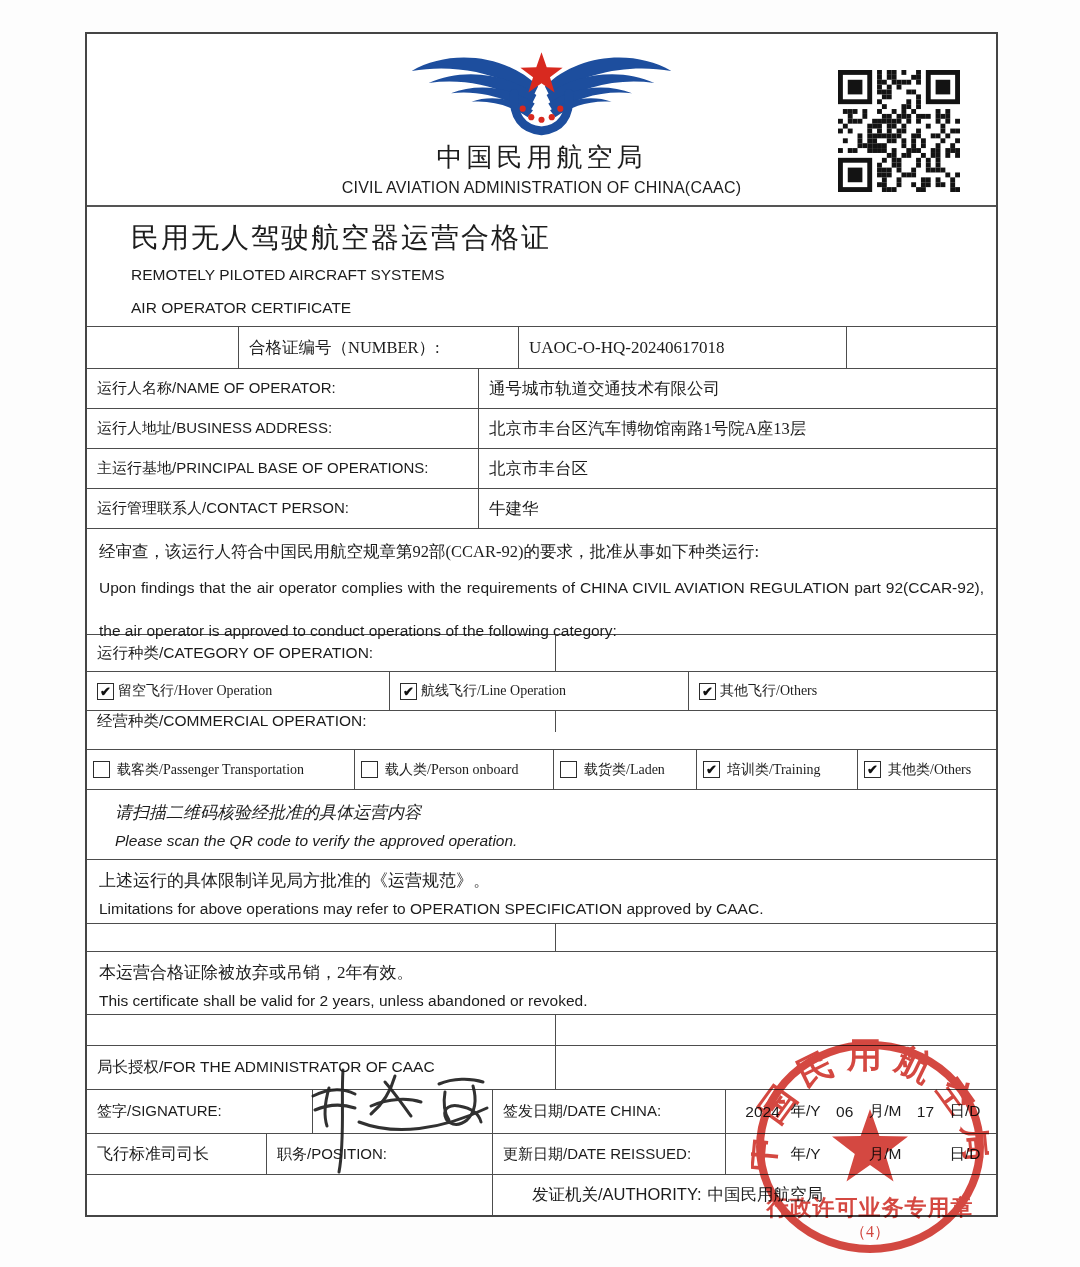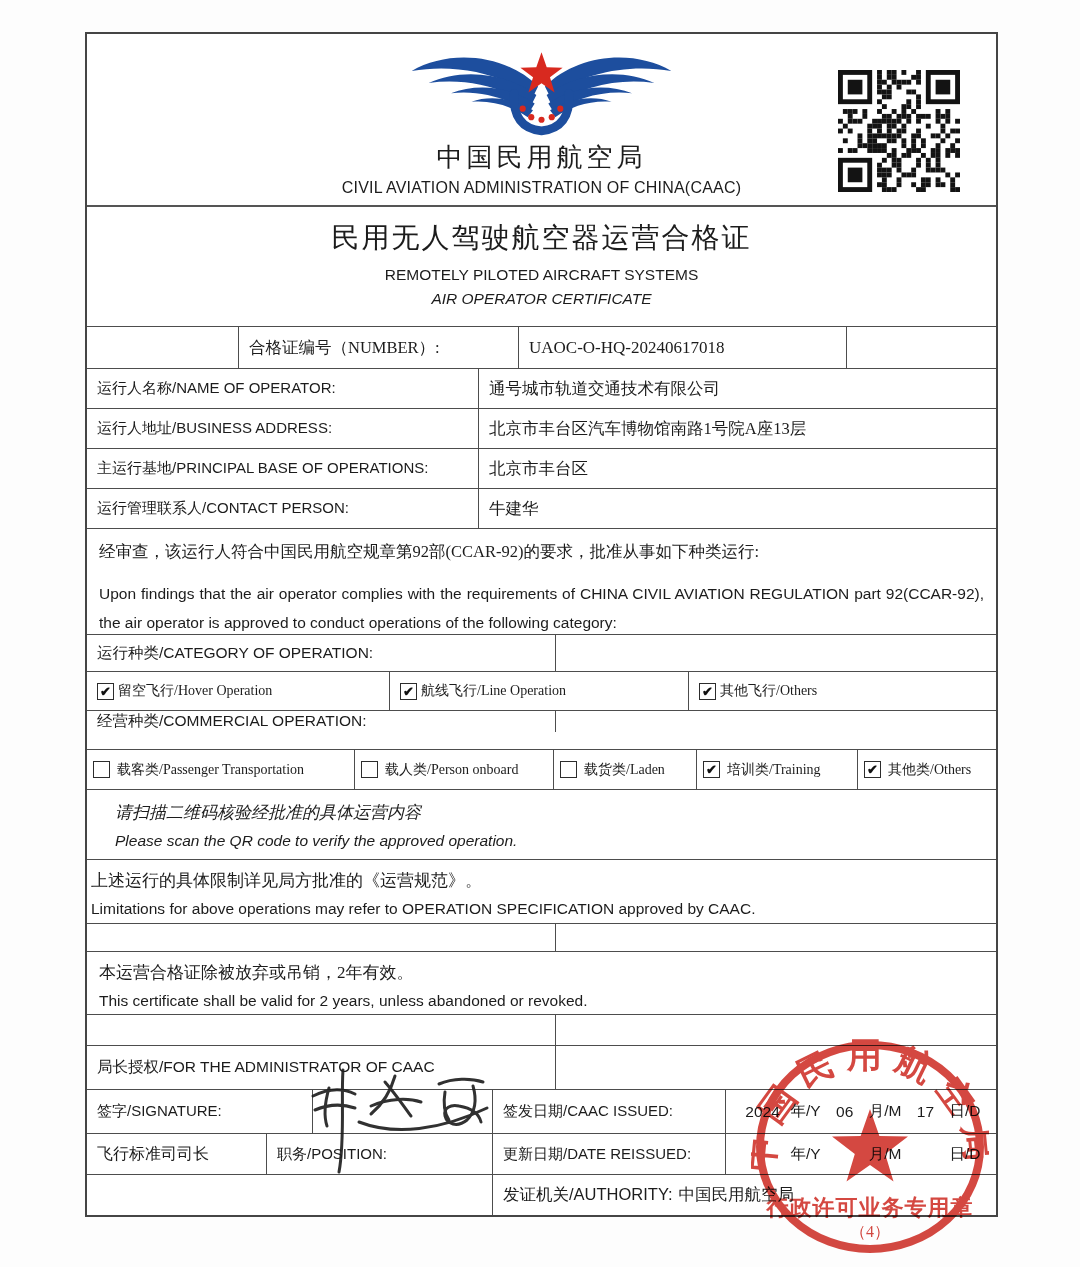--- a/index.html
+++ b/index.html
@@ -21,36 +21,36 @@
   .cell.flex1{flex:1;}
 
   
   .header-row{height:165px;border-bottom:2px solid #555;display:block;}
   .logo-wrap{width:280px;margin:8px auto 0 auto;text-align:center;}
   .agency-cn{text-align:center;font-size:26px;letter-spacing:4px;margin-top:0px;}
   .agency-en{text-align:center;font-size:16px;margin-top:4px;letter-spacing:0.2px;}
   .qr-box{position:absolute;right:36px;top:28px;width:122px;height:122px;}
 
   
-  .title-row{height:108px;display:block;text-align:center;}
+  .title-row{height:108px;display:block;text-align:left;padding-left:44px;}
   .title-cn{font-size:28px;letter-spacing:2px;margin-top:12px;}
   .title-en{font-size:15.5px;line-height:24px;margin-top:6px;}
 
   .number-row{height:42px;}
   .number-row .c1{width:152px;}
   .number-row .c2{width:280px;font-size:16.5px;}
   .number-row .c3{width:328px;font-size:17px;}
 
   .info-row{height:40px;}
   .info-row .lbl{width:392px;font-size:15px;}
   .info-row .val{flex:1;font-size:16.5px;}
 
   .para-row{height:106px;display:block;padding:9px 12px;}
   .para-cn{font-size:16.5px;line-height:28px;}
-  .para-en{font-size:15.5px;line-height:29px;text-align:justify;margin-top:13px;}
+  .para-en{font-size:15.5px;line-height:43px;text-align:justify;}
 
   .half-row{height:37px;}
   .half-row .lbl{width:469px;font-size:15.5px;}
 
   .cat-check-row{height:39px;}
   .cat-check-row .c1{width:303px;}
   .cat-check-row .c2{width:299px;}
 
   .comm-label-row{height:39px;flex-direction:column;}
   .comm-check-row{height:40px;}
@@ -64,36 +64,36 @@
   .checkbox{
     width:15px;height:15px;border:1.6px solid #2c2c2c;display:inline-flex;
     align-items:center;justify-content:center;margin-right:4px;flex:0 0 auto;
     font-size:13px;font-weight:bold;color:#111;line-height:1;background:#fff;
   }
   .cb-gap{margin-right:7px;}
 
   .note-row{height:70px;display:block;padding:8px 28px;font-style:italic;}
   .note-cn{font-size:17px;line-height:30px;}
   .note-en{font-size:15.5px;line-height:26px;}
-  .limit-row{height:64px;display:block;padding:6px 4px;}
+  .limit-row{height:64px;display:block;padding:6px 12px;}
   .empty-row-a{height:28px;}
   .empty-row-a .lbl{width:469px;}
   .valid-row{height:63px;display:block;padding:6px 12px;}
   .empty-row-b{height:31px;}
   .empty-row-b .lbl{width:469px;}
   .admin-row{height:44px;}
   .admin-row .lbl{width:469px;font-size:15.5px;}
 
   .sig-row{height:44px;}
   .sig-row .c1,.pos-row .c1{width:226px;font-size:15px;}
   .sig-row .c2,.pos-row .c2{width:180px;position:relative;}
   .sig-row .c3,.pos-row .c3{width:233px;font-size:15px;}
   .pos-row{height:41px;}
   .pos-row .c2{font-size:16px;}
-  .auth-row{height:40px;}
+  .auth-row{height:40px;gap:29px;}
   .auth-row .c1{width:406px;}
   .auth-row .c2{font-size:16.5px;}
   .auth-val{margin-left:6px;}
 
   .date-cell{flex:1;display:flex;align-items:center;justify-content:center;gap:7px;font-size:15.5px;}
   .dval{display:inline-block;min-width:34px;text-align:center;}
   .dval.year{min-width:42px;}
   .dunit{white-space:nowrap;}
 
   .sig-svg{position:absolute;left:-14px;top:-36px;z-index:6;pointer-events:none;}
@@ -349,21 +349,21 @@
           <rect x="97.6" y="9.76" width="14.64" height="14.64" fill="#131313"></rect>
           <rect x="0" y="87.84" width="34.16" height="34.16" fill="#131313"></rect>
           <rect x="4.88" y="92.72" width="24.4" height="24.4" fill="#fff"></rect>
           <rect x="9.76" y="97.6" width="14.64" height="14.64" fill="#131313"></rect>
         </svg></div>
   </div>
 
   <div class="row title-row">
     <div class="title-cn serif">民用无人驾驶航空器运营合格证</div>
     <div class="title-en">REMOTELY PILOTED AIRCRAFT SYSTEMS</div>
-    <div class="title-en" style="margin-top:0;font-style:italic;">AIR OPERATOR CERTIFICATE</div>
+    <div class="title-en" style="margin-top:9px;">AIR OPERATOR CERTIFICATE</div>
   </div>
 
   <div class="row number-row">
     <div class="cell c1"></div>
     <div class="cell c2 serif">合格证编号（NUMBER）:</div>
     <div class="cell c3 serif">UAOC-O-HQ-20240617018</div>
     <div class="cell flex1"></div>
   </div>
 
   <div class="row info-row">
@@ -492,21 +492,21 @@
           <path d="M96,22 C92,36 84,50 72,60"></path>
           <path d="M86,28 C98,42 106,54 112,62"></path>
           <path d="M72,52 C90,44 110,44 122,48"></path>
           <path d="M140,30 C154,24 172,24 184,28"></path>
           <path d="M146,38 C144,50 146,60 150,66"></path>
           <path d="M174,32 C178,46 176,58 168,66 C158,74 148,70 146,62 C144,54 152,50 160,52 C172,54 180,60 182,68"></path>
           <path d="M60,68 C96,82 142,76 188,54"></path>
         </g>
       </svg>
     </div>
-    <div class="cell c3">签发日期/CAAC ISSUED:</div>
+    <div class="cell c3">签发日期/DATE CHINA:</div>
     <div class="date-cell">
       <span class="dval year">2024</span>
       <span class="dunit">年/Y</span>
       <span class="dval">06</span>
       <span class="dunit">月/M</span>
       <span class="dval">17</span>
       <span class="dunit">日/D</span>
     </div>
   </div>
 

